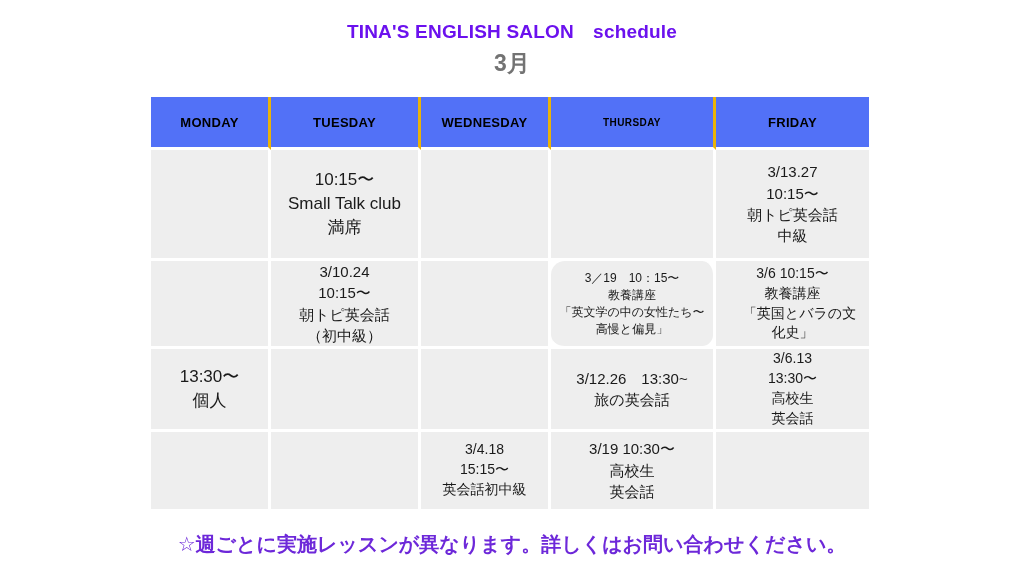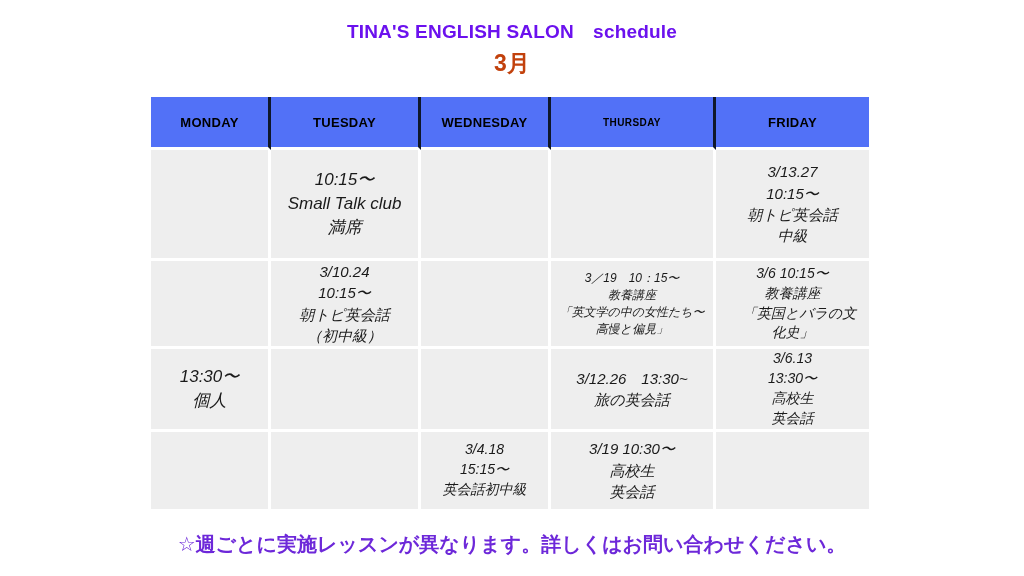--- a/index.html
+++ b/index.html
@@ -31,21 +31,21 @@
   }
   .title-line {
     color: #6b11ee;
     font-weight: bold;
     font-size: 19px;
     line-height: 32px;
     letter-spacing: 0.2px;
     white-space: pre;
   }
   .title-sub {
-    color: #c2410c;
+    color: #737373;
     font-weight: bold;
     font-size: 23px;
     line-height: 30px;
   }
 
   
   .sched-table {
     position: absolute;
     left: 151px;
     top: 97px;
@@ -59,53 +59,52 @@
   .sched-table col.c-wed  { width: 130px; }
   .sched-table col.c-thu  { width: 165px; }
   .sched-table col.c-fri  { width: 153px; }
 
   .sched-table th {
     background: #5271f7;
     color: #000000;
     font-weight: bold;
     height: 50px;
     padding: 0;
-    border-right: 3px solid #0f172a;
+    border-right: 3px solid #eab308;
     border-bottom: 3px solid #ffffff;
     text-align: center;
     vertical-align: middle;
   }
   .sched-table th:last-child { border-right: none; }
   .th-lg  { font-size: 13px; letter-spacing: 0.3px; }
   .th-md  { font-size: 13px; letter-spacing: 0.3px; margin-top: 48px; }
   .th-sm  { font-size: 10px; letter-spacing: 0.4px; }
 
   .sched-table td {
     background: #eeeeee;
     padding: 0 6px;
     border-right: 3px solid #ffffff;
     border-bottom: 3px solid #ffffff;
     text-align: center;
     vertical-align: middle;
     color: #1a1a1a;
     line-height: 1.42;
     white-space: pre-line;
-    font-style: italic;
   }
   .sched-table td:last-child { border-right: none; }
   .sched-table tr:last-child td { border-bottom: none; }
 
   .r1 { height: 111px; }
   .r2 { height: 77px; }
   .r3 { height: 78px; }
   .r4 { height: 77px; border-radius: 12px; }
   .fs-xl { font-size: 17px; }
   .fs-lg { font-size: 15px; }
   .fs-md { font-size: 14px; }
-  .fs-sm { font-size: 12px; }
+  .fs-sm { font-size: 12px; border-radius: 14px; }
   .align-left { text-align: left; }
 
   
   .footer-note {
     position: absolute;
     left: 0;
     top: 530px;
     width: 1024px;
     text-align: center;
     color: #6d28d9;

